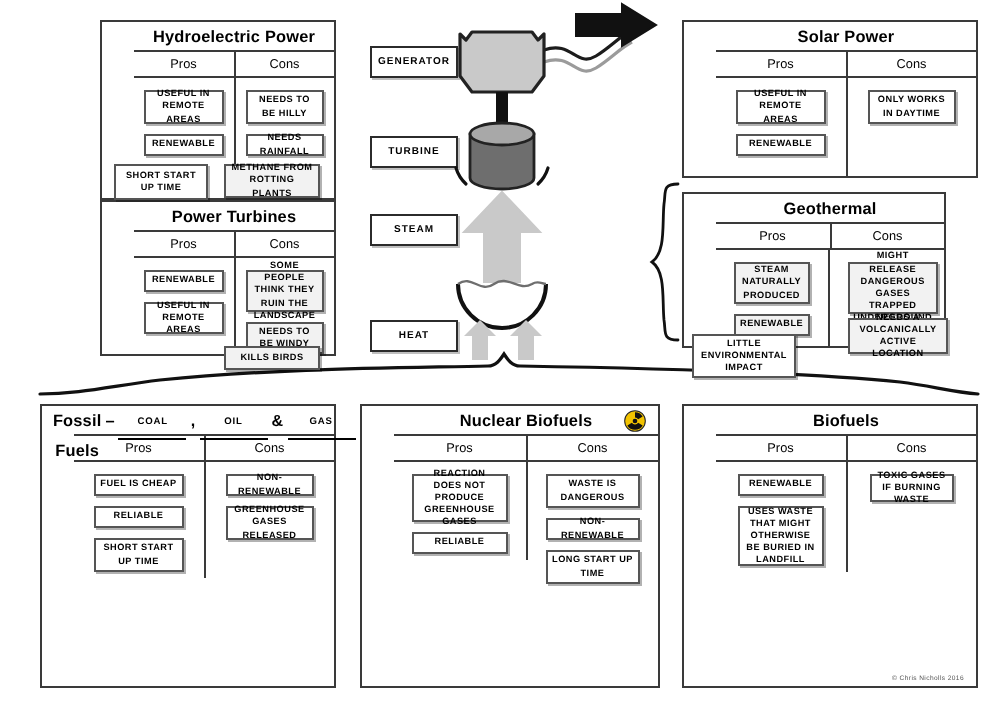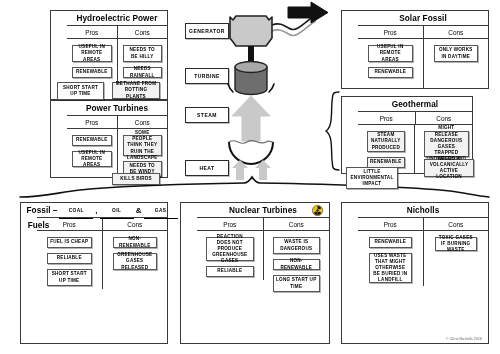--- a/index.html
+++ b/index.html
@@ -145,21 +145,21 @@
       </div>
       <div class="col">
         <div class="item sh" style="height:21px">SOME PEOPLE THINK THEY RUIN THE LANDSCAPE</div>
         <div class="item sh" style="height:16px">NEEDS TO BE WINDY</div>
       </div>
     </div>
   </div>
   <div class="float-item sh" style="left:112px;top:173px;width:48px;height:12px;background:#f2f2f2;">KILLS BIRDS</div>
 
   <div class="panel" style="left:341px;top:10px;width:148px;height:79px;">
-    <div class="title">Solar Fossil</div>
+    <div class="title">Solar Power</div>
     <div class="hdr">
       <div>Pros</div>
       <div>Cons</div>
     </div>
     <div class="cols" style="height:50px;">
       <div class="col left" style="padding-left:10px;padding-right:10px">
         <div class="item" style="height:17px">USEFUL IN REMOTE AREAS</div>
         <div class="item" style="height:11px">RENEWABLE</div>
       </div>
       <div class="col" style="padding-left:10px;padding-right:10px">
@@ -210,21 +210,21 @@
         <div class="item" style="height:17px">SHORT START UP TIME</div>
       </div>
       <div class="col" style="padding-left:10px;padding-right:10px">
         <div class="item" style="height:11px">NON-RENEWABLE</div>
         <div class="item" style="height:17px">GREENHOUSE GASES RELEASED</div>
       </div>
     </div>
   </div>
 
   <div class="panel" style="left:180px;top:202px;width:150px;height:142px;">
-    <div class="title">Nuclear Turbines</div>
+    <div class="title">Nuclear Biofuels</div>
     <div class="radio-icon">
       <svg viewBox="0 0 32 32" width="11" height="11">
         <circle cx="16" cy="16" r="15" fill="#f2c300" stroke="#222" stroke-width="1.5"></circle>
         <g fill="#111">
           <circle cx="16" cy="16" r="3.4"></circle>
           <path d="M16 3.2 A12.8 12.8 0 0 1 27.1 9.6 L20.6 13.4 A5.3 5.3 0 0 0 16 10.8 Z"></path>
           <path d="M27.1 22.4 A12.8 12.8 0 0 1 16 28.8 L16 21.2 A5.3 5.3 0 0 0 20.6 18.6 Z"></path>
           <path d="M16 28.8 A12.8 12.8 0 0 1 4.9 22.4 L11.4 18.6 A5.3 5.3 0 0 0 16 21.2 Z"></path>
         </g>
       </svg>
@@ -240,21 +240,21 @@
       </div>
       <div class="col" style="padding-left:9px;padding-right:9px">
         <div class="item" style="height:17px">WASTE IS DANGEROUS</div>
         <div class="item" style="height:11px">NON-RENEWABLE</div>
         <div class="item" style="height:17px">LONG START UP TIME</div>
       </div>
     </div>
   </div>
 
   <div class="panel" style="left:341px;top:202px;width:148px;height:142px;">
-    <div class="title">Nicholls</div>
+    <div class="title">Biofuels</div>
     <div class="hdr">
       <div>Pros</div>
       <div>Cons</div>
     </div>
     <div class="cols" style="height:113px;align-items:flex-start;">
       <div class="col left" style="padding-left:11px;padding-right:11px">
         <div class="item" style="height:11px">RENEWABLE</div>
         <div class="item" style="height:30px">USES WASTE THAT MIGHT OTHERWISE BE BURIED IN LANDFILL</div>
       </div>
       <div class="col" style="padding-left:11px;padding-right:11px">

